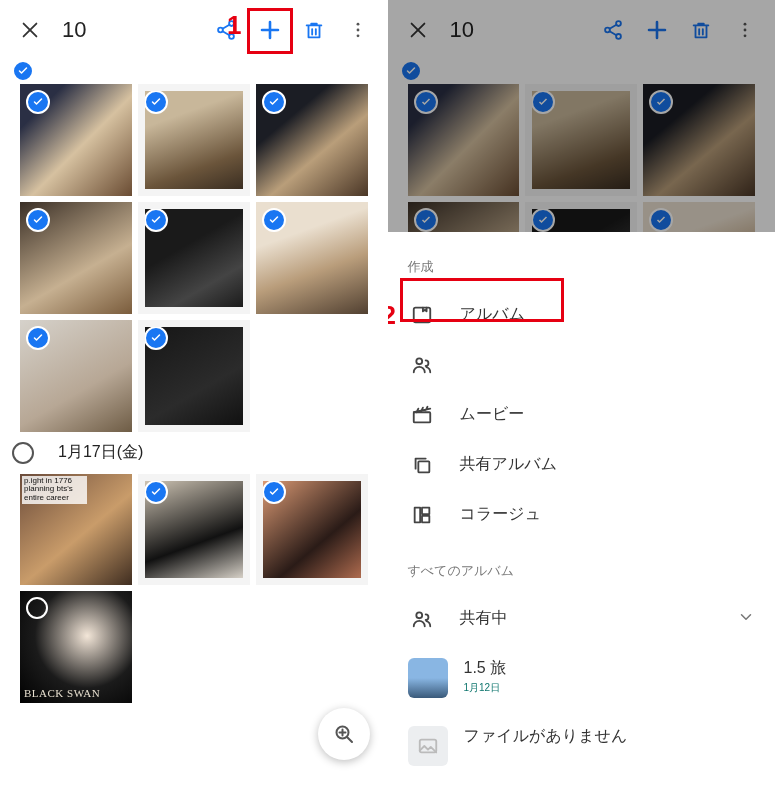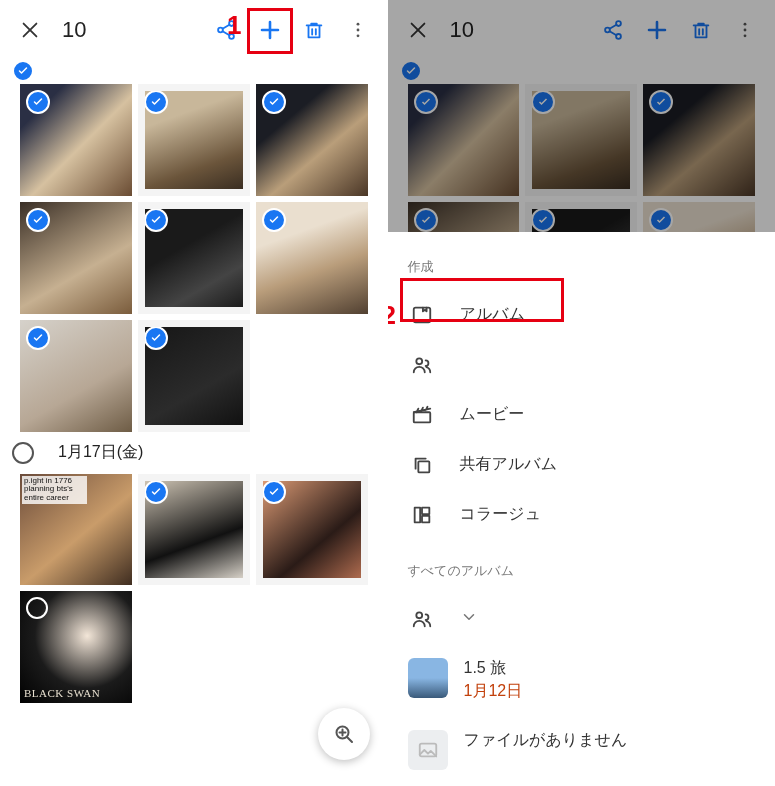--- a/index.html
+++ b/index.html
@@ -100,21 +100,21 @@
   .sheet h4 {
     font-size: 13px; color: #777; font-weight: 400; padding: 6px 20px 14px 20px;
   }
   .mrow {
     display: flex; align-items: flex-start; gap: 24px; padding: 14px 20px; color: #333;
     font-size: 16px;
   }
   .mrow .mic { width: 28px; display: flex; justify-content: center; color: #444; }
   .mrow .mlabel { flex: 1; }
   .mrow .tail { color: #777; }
-  .mrow.album .sub { font-size: 16px; color: #c2410c; margin-top: 2px; }
+  .mrow.album .sub { font-size: 10px; color: #0f766e; margin-top: 2px; }
   .album-thumb {
     width: 40px; height: 40px; border-radius: 6px; background: linear-gradient(180deg,#89b6e3 50%,#3a5a7a 100%);
   }
   .file-thumb {
     width: 40px; height: 40px; border-radius: 6px; background: #eceef0; display:flex;align-items:center;justify-content:center;color:#aaa;
   }
 
 </style>
 </head>
 <body>
@@ -435,20 +435,21 @@
 
       <h4 style="padding-top:22px;font-family:Liberation Serif, serif;">すべてのアルバム</h4>
 
       <div class="mrow">
         <span class="mic">
           <svg width="22" height="22" viewBox="0 0 24 24" class="icon-stroke">
               <circle cx="9" cy="8" r="3.2"></circle>
               <path d="M3 20 c0-3.3 2.7-6 6-6 s6 2.7 6 6 M16 7 a3 3 0 1 1 0 6 M21 20 c0-2.7-1.8-5-4.2-5.7"></path>
             </svg>
         </span>
+        <span class="mlabel">共有中</span>
         <span class="tail">
           <svg width="18" height="18" viewBox="0 0 24 24" class="icon-stroke">
               <path d="M6 9 l6 6 l6 -6"></path>
             </svg>
         </span>
       </div>
 
       <div class="mrow album" style="gap:16px;">
         <span class="album-thumb"></span>
         <span class="mlabel">

